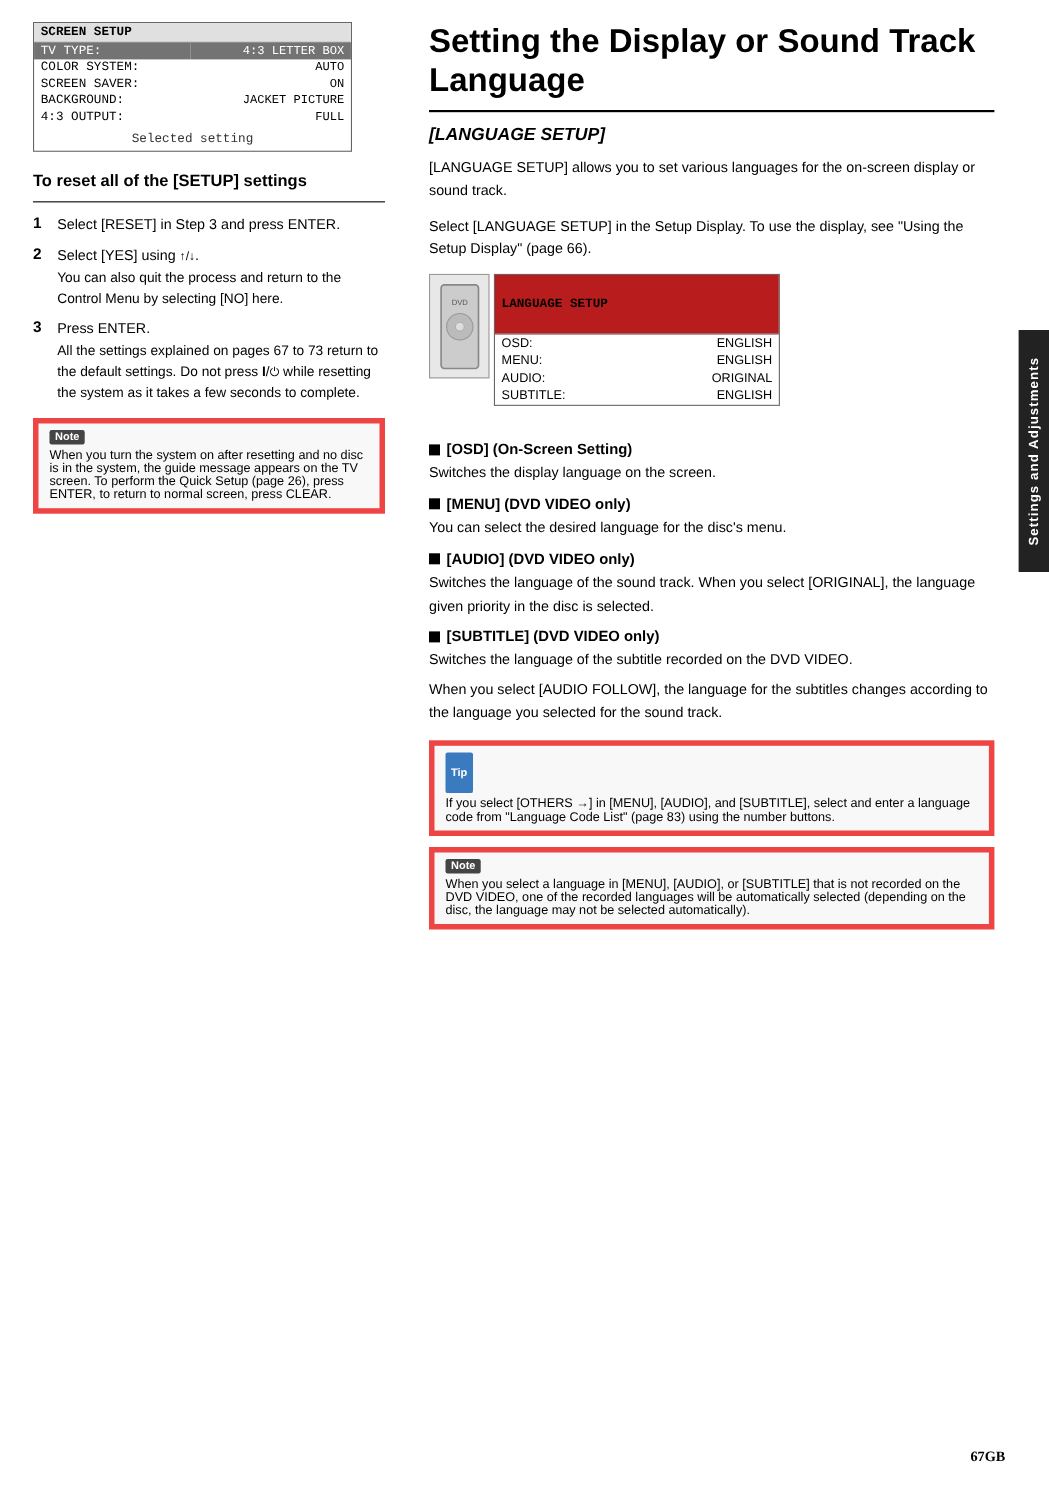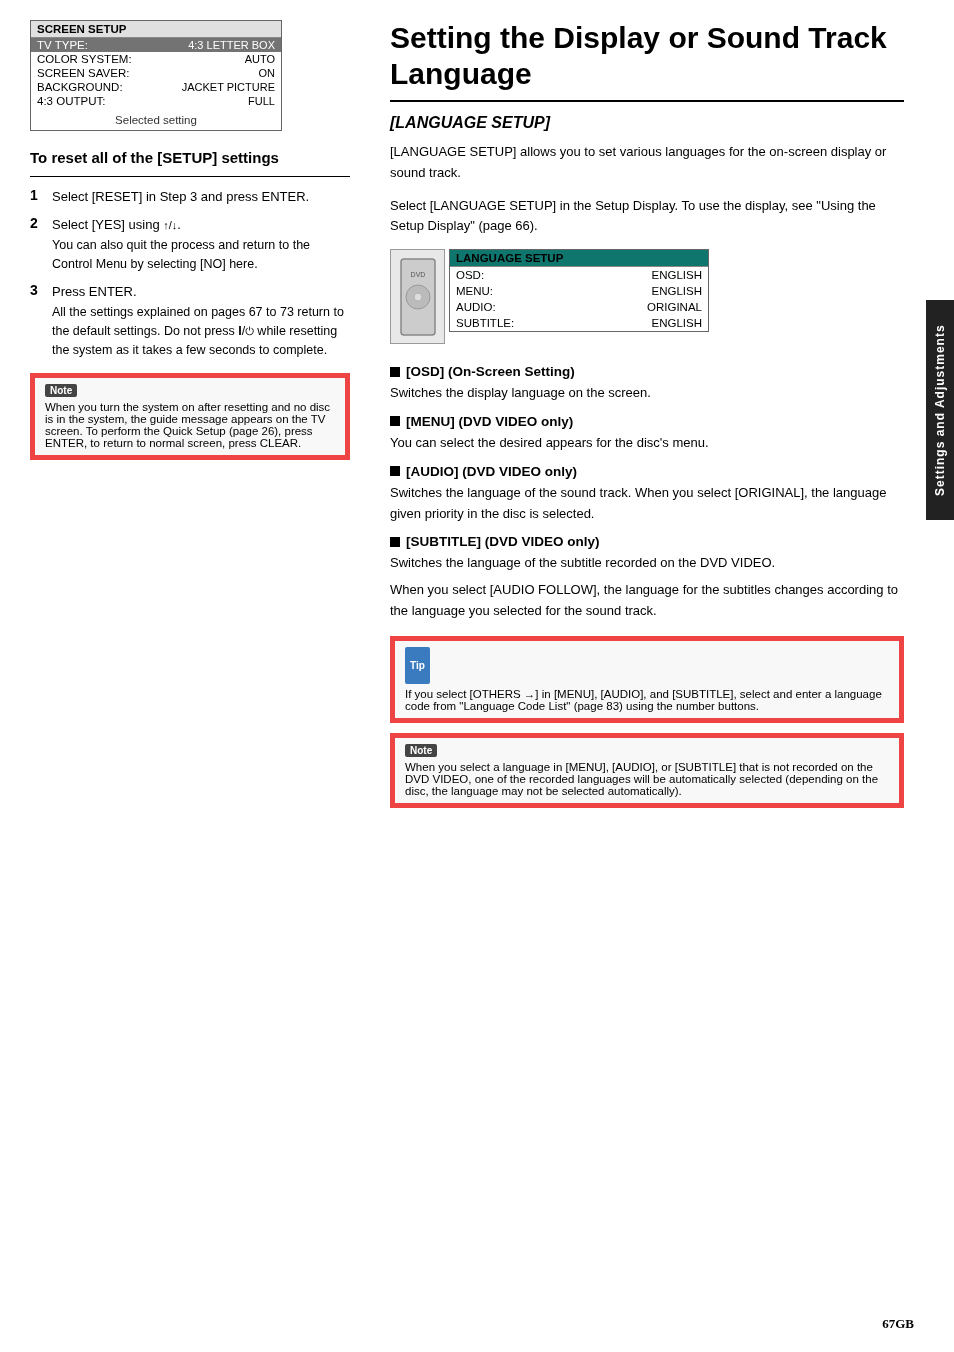--- a/index.html
+++ b/index.html
@@ -46,22 +46,23 @@
     }
     
     .right-col {
       flex: 1;
       padding: 20px 50px 20px 20px;
     }
     
     .screen-setup-box {
       border: 1.5px solid #666;
       margin-bottom: 18px;
-      width: 252px;
+      width: 290px;
       font-size: 11.5px;
+      font-family: Liberation Mono, monospace;
     }
     .screen-setup-title {
       background: #e0e0e0;
       padding: 2px 6px;
       font-weight: bold;
       font-size: 11.5px;
       border-bottom: 1px solid #888;
     }
     .screen-setup-table {
       width: 100%;
@@ -181,24 +182,25 @@
       width: 100%;
       border-collapse: collapse;
     }
     .language-setup-table tr td {
       padding: 2px 6px;
     }
     .language-setup-table tr td:last-child {
       text-align: right;
     }
     .lang-title {
-      background: #0f766e;
-      padding: 2px 6px;
+      background: #b91c1c;
+      padding: 20px 6px;
       font-weight: bold;
       border-bottom: 1px solid #888;
+      font-family: Liberation Mono, monospace;
     }
     .lang-box-wrapper {
       display: flex;
       margin-bottom: 16px;
     }
     .lang-icon-area {
       width: 55px;
       height: 95px;
       background: #e8e8e8;
       border: 1px solid #999;
@@ -369,21 +371,21 @@
     <div class="subsection-heading">
       <span class="square-bullet"></span>
       <span>[OSD] (On-Screen Setting)</span>
     </div>
     <div class="subsection-text">Switches the display language on the screen.</div>
 
     <div class="subsection-heading">
       <span class="square-bullet"></span>
       <span>[MENU] (DVD VIDEO only)</span>
     </div>
-    <div class="subsection-text">You can select the desired appears for the disc's menu.</div>
+    <div class="subsection-text">You can select the desired language for the disc's menu.</div>
 
     <div class="subsection-heading">
       <span class="square-bullet"></span>
       <span>[AUDIO] (DVD VIDEO only)</span>
     </div>
     <div class="subsection-text">Switches the language of the sound track. When you select [ORIGINAL], the language given priority in the disc is selected.</div>
 
     <div class="subsection-heading">
       <span class="square-bullet"></span>
       <span>[SUBTITLE] (DVD VIDEO only)</span>

